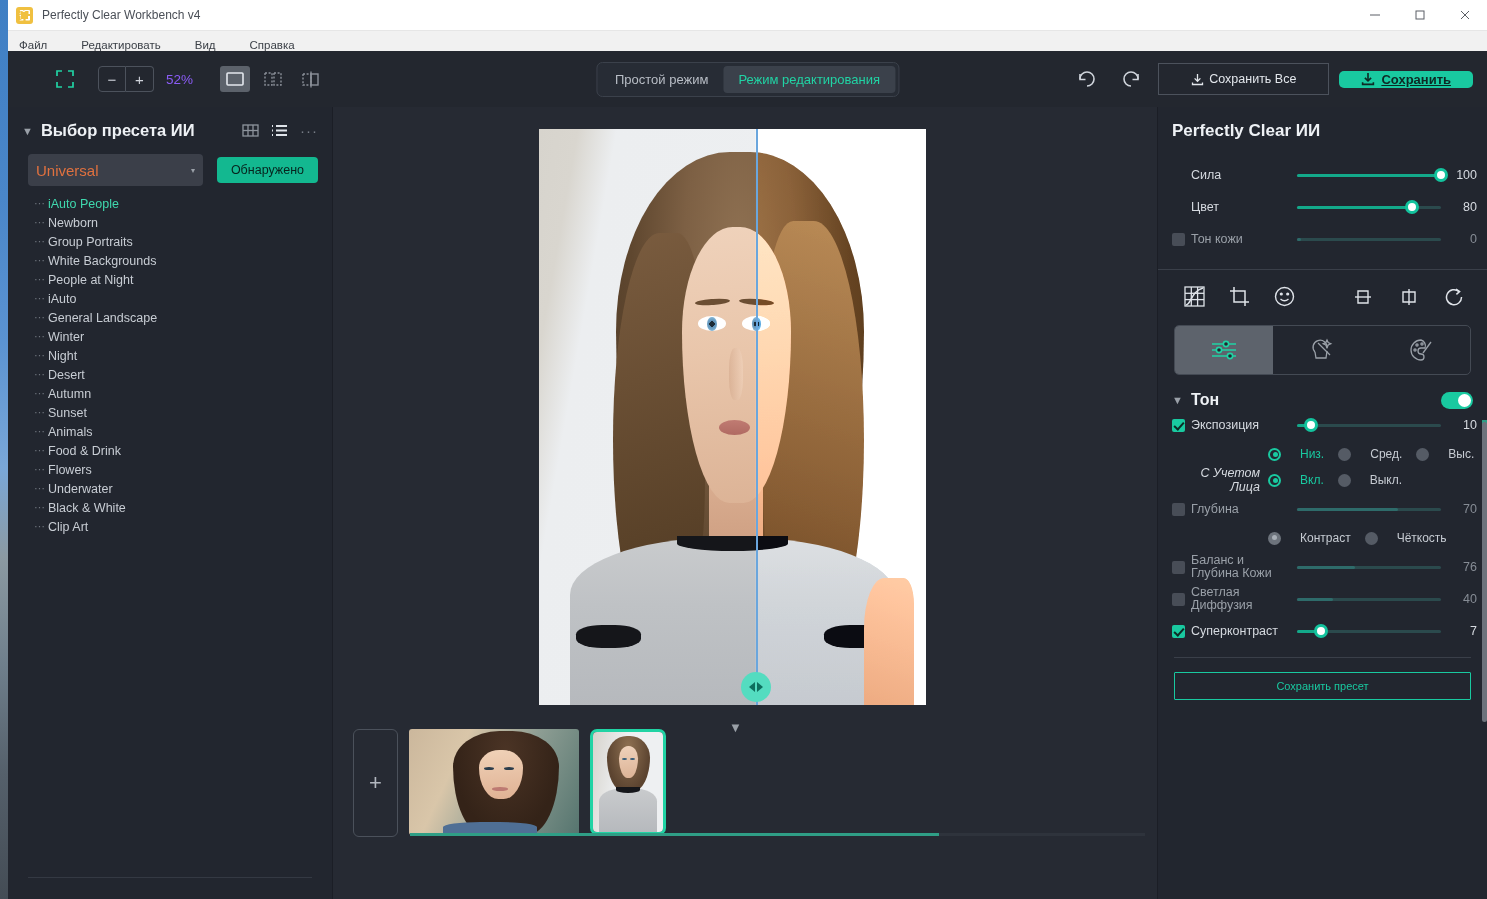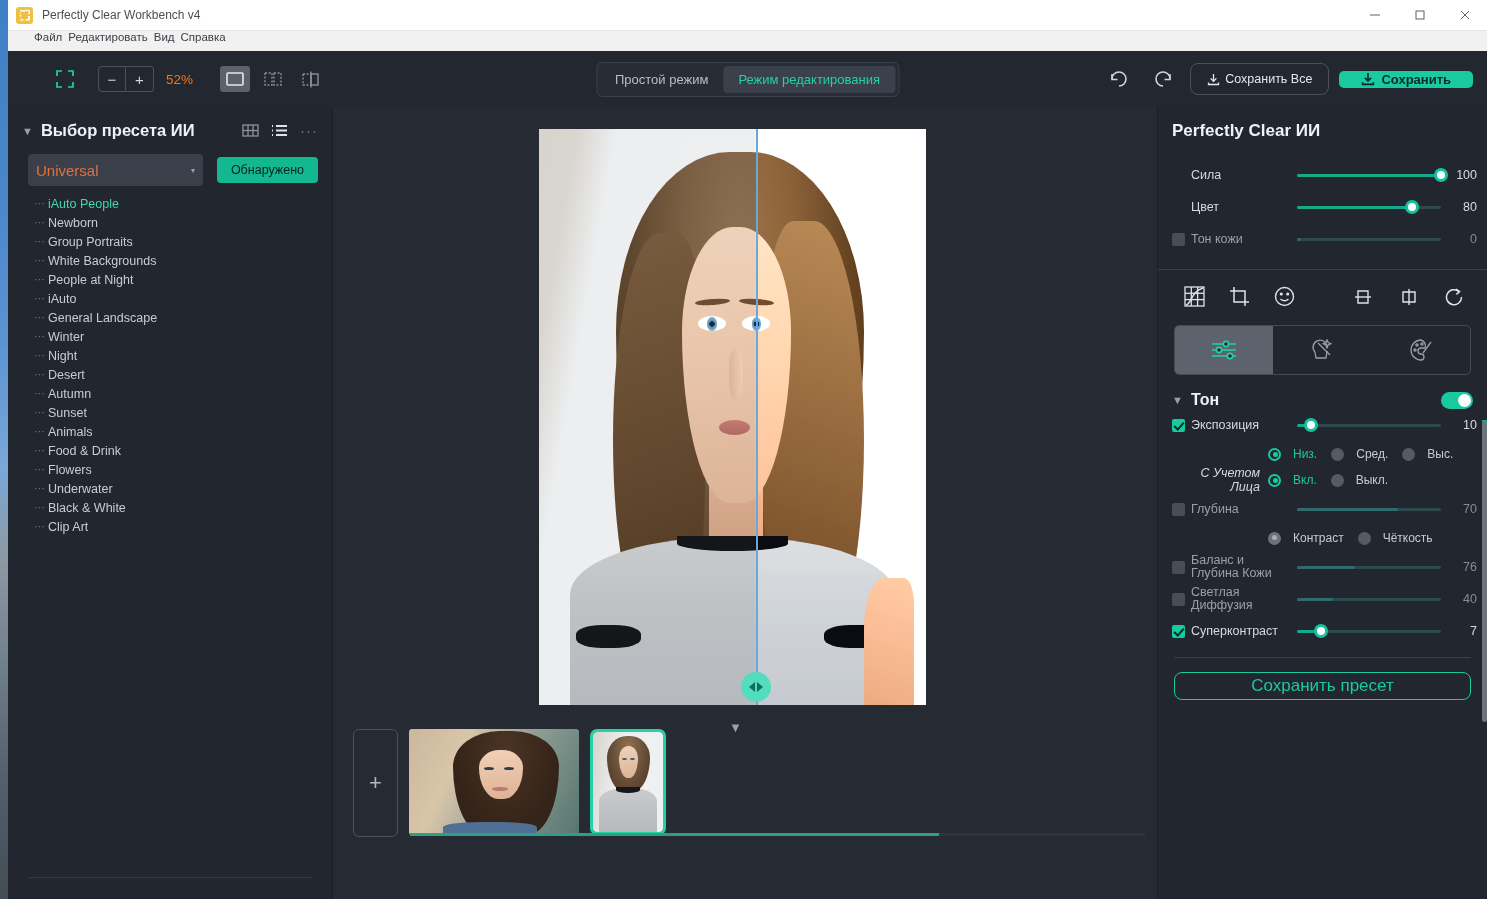--- a/index.html
+++ b/index.html
@@ -41,65 +41,66 @@
   }
   #wintitle { font-size: 12px; color: #4a4f57; margin-left: 9px; }
   #wbtns { margin-left: auto; display: flex; height: 31px; }
   .wbtn {
     width: 45px; height: 31px; display: flex; align-items: center;
     justify-content: center; color: #555; font-size: 12px;
   }
   .wbtn svg { stroke: #5b5f66; stroke-width: 1; fill: none; }
   
   #menubar {
-    height: 20px; background: #f1f1f1; display: flex; align-items: flex-start;
-    padding-left: 26px; gap: 6px;
+    height: 20px; background: #f1f1f1; display: flex; align-items: flex-end;
+    padding-left: 11px; gap: 34px;
   }
   .mitem { font-size: 11.5px; color: #3c4148; }
   
   #toolbar {
     height: 56px; background: #23272f; display: flex; align-items: center;
     padding: 0 14px; position: relative;
   }
   .tb-ico { display: flex; align-items: center; justify-content: center; }
   #fitbtn { width: 34px; height: 30px; margin-left: 26px; }
   .zoombtn {
     width: 28px; height: 26px; border: 1px solid #4c525c; color: #cfd3da;
     display: flex; align-items: center; justify-content: center;
     font-size: 15px; background: transparent;
   }
   .zoombtn.l { border-radius: 4px 0 0 4px; }
   .zoombtn.r { border-radius: 0 4px 4px 0; border-left: none; }
-  #zoomval { color: #f97316; font-size: 13.5px; margin-left: 12px; width: 34px; }
+  #zoomval { color: #8b5cf6; font-size: 13.5px; margin-left: 12px; width: 34px; }
   .viewbtn {
     width: 30px; height: 26px; margin-left: 8px; display: flex;
     align-items: center; justify-content: center; border-radius: 3px;
   }
   #modeswitch {
     position: absolute; left: 50%; transform: translateX(-50%);
     display: flex; background: #272c35; border: 1px solid #3b414b;
     border-radius: 6px; padding: 3px;
   }
   .modebtn {
     padding: 6px 15px; font-size: 13px; border-radius: 4px; color: #b9bec6;
   }
   .modebtn.active { background: #3b414b; color: #21d3a4; }
   #tbright {
     margin-left: auto; display: flex; align-items: center; gap: 10px;
   }
   .undoico { width: 34px; height: 30px; display: flex; align-items: center; justify-content: center; }
   #saveall {
-    height: 32px; padding: 0 16px; border: 1px solid #4c525c; border-radius: 8px;
+    height: 32px; padding: 0 32px; border: 1px solid #4c525c; border-radius: 0;
     color: #e3e7ec; font-size: 12.5px; display: flex; align-items: center; gap: 5px;
     background: transparent;
   }
   #savebtn {
     height: 17px; padding: 0 22px; border-radius: 5px; background: #19c9a0;
     color: #0d2a25; font-size: 13px; display: flex; align-items: center; gap: 6px;
     font-weight: 600;
+    text-decoration: underline;
   }
   
   #main { position: relative; height: 843px; display: flex; }
   
   #left {
     width: 325px; background: #22262f; position: relative; flex: none;
     border-right: 1px solid #1b1e26;
   }
   .panelhead { display: flex; align-items: center; padding: 14px 14px 0 14px; }
   .caret { color: #9aa0a8; font-size: 11px; margin-right: 8px; }
@@ -237,33 +238,33 @@
   }
   .tab { flex: 1; display: flex; align-items: center; justify-content: center; }
   .tab.active { background: #5d636c; }
   #tonehead { display: flex; align-items: center; padding: 16px 14px 0 14px; }
   #tonettl { font-size: 16px; font-weight: bold; color: #eef1f5; }
   #toggle {
     margin-left: auto; width: 32px; height: 17px; border-radius: 9px; background: #19c9a0; position: relative;
   }
   #toggle::after { content:""; position:absolute; right:2px; top:2px; width:13px; height:13px; border-radius:50%; background:#fff; }
   .radiorow { display: flex; align-items: center; padding: 3px 10px 3px 14px; height: 26px; }
-  .radio { display: flex; align-items: center; gap: 12px; }
+  .radio { display: flex; align-items: center; gap: 19px; }
   .rdot { width: 13px; height: 13px; border-radius: 50%; background: #555b65; flex: none; }
   .rdot.on { background: transparent; border: 2px solid #19c9a0; position: relative; }
   .rdot.on::after { content:""; position:absolute; left:2.5px; top:2.5px; width:5px; height:5px; border-radius:50%; background:#19c9a0; }
   .rdot.on2 { background: #6d737c; position: relative; }
   .rdot.on2::after { content:""; position:absolute; left:3.5px; top:3.5px; width:5px; height:5px; border-radius:50%; background:#a8aeb6; }
   .rlbl { font-size: 12px; color: #c6cbd2; }
   .rlbl.gr { color: #19c9a0; }
   .lbl2 { font-size: 12.5px; color: #d6dae0; line-height: 13px; }
   #savepresetsep { height: 1px; background: #3a3f49; margin: 10px 16px 0 16px; }
   #savepreset {
-    margin: 14px 16px 16px 16px; height: 28px; border: 1px solid #19c9a0; border-radius: 8px;
-    color: #19c9a0; font-size: 17px; display: flex; align-items: center; justify-content: center;
+    margin: 14px 16px 16px 16px; height: 28px; border: 1px solid #19c9a0; border-radius: 1px;
+    color: #19c9a0; font-size: 11px; display: flex; align-items: center; justify-content: center;
   }
   #rscroll { position: absolute; right: 0; top: 315px; width: 5px; height: 300px; background: #6d737c; border-radius: 3px; }
   #rscrollgreen { position: absolute; right: 0; top: 313px; width: 5px; height: 58px; background: #2f9e86; }
   svg { display: block; }
 </style>
 </head>
 <body>
 
 <div id="desktop">
   <div class="icn" style="top:226px">к</div>

